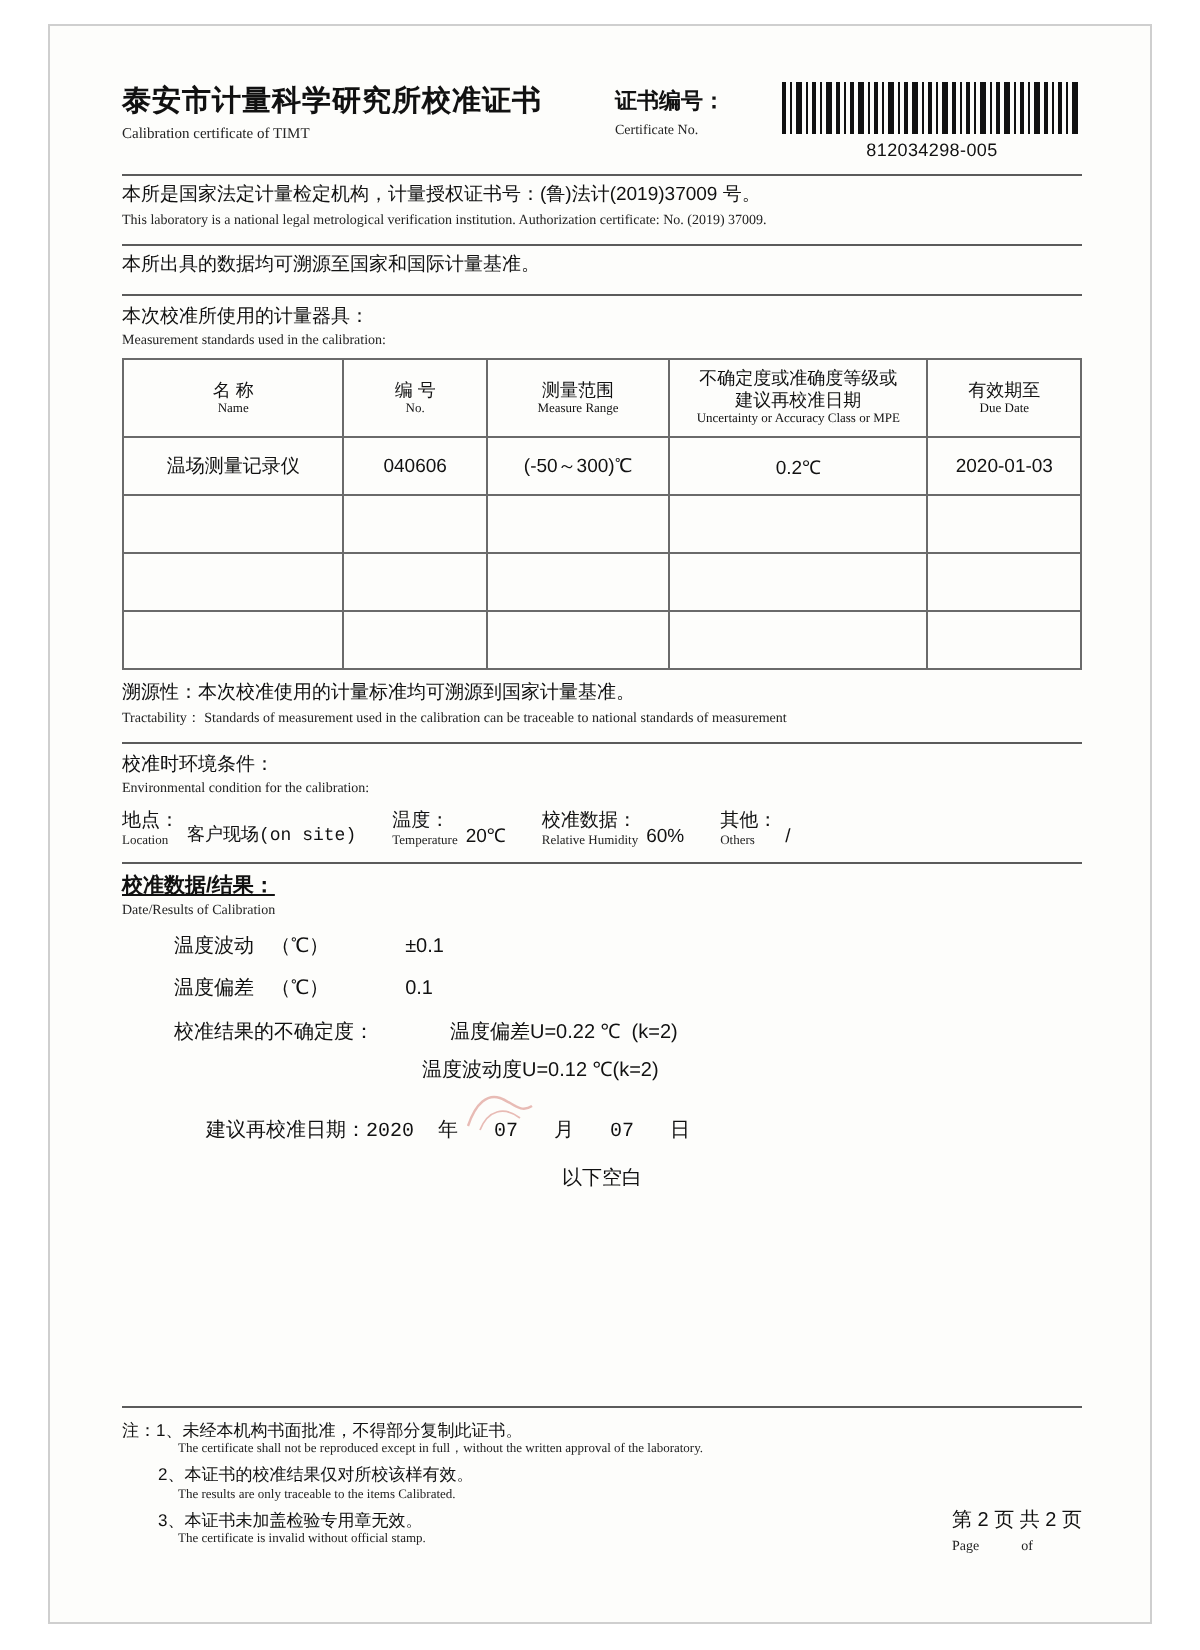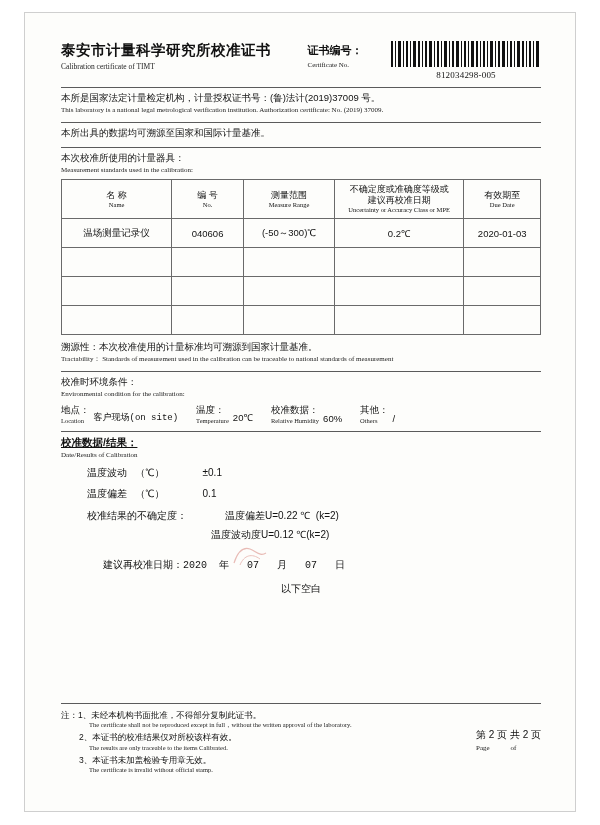--- a/index.html
+++ b/index.html
@@ -83,21 +83,21 @@
   .barcode {
     height: 26px;
     width: 150px;
     display: block;
   }
   .barnum {
     font-size: 9px;
     margin-top: 3px;
     letter-spacing: 0.2px;
     color: #111;
-    font-family: Liberation Serif, serif;
+    font-family: Liberation Sans, sans-serif;
   }
 
   
   .rule {
     border-top: 1px solid #5b5b5b;
     margin: 7px 0 4px 0;
   }
   .stmt-cn {
     font-size: 9.5px;
     color: #111;
@@ -227,20 +227,21 @@
     position: absolute;
     left: 36px;
     top: 690px;
     width: 480px;
   }
   .footer-rule { border-top: 1px solid #5b5b5b; }
   .footer-body {
     display: flex;
     justify-content: space-between;
     margin-top: 6px;
+    align-items: flex-end;
   }
   .notes { width: 330px; }
   .note-cn { font-size: 8.5px; color: #111; line-height: 1.3; }
   .note-en { font-size: 6.5px; color: #222; line-height: 1.3; font-family: "Liberation Serif", serif; margin-bottom: 3px; }
   .pageno { text-align: left; padding-top: 18px; }
   .pageno-cn { font-size: 10px; color: #111; white-space: pre; }
   .pageno-en { font-size: 7px; color: #222; font-family: "Liberation Serif", serif; margin-top: 2px; white-space: pre; }
 </style>
 </head>
 <body>

